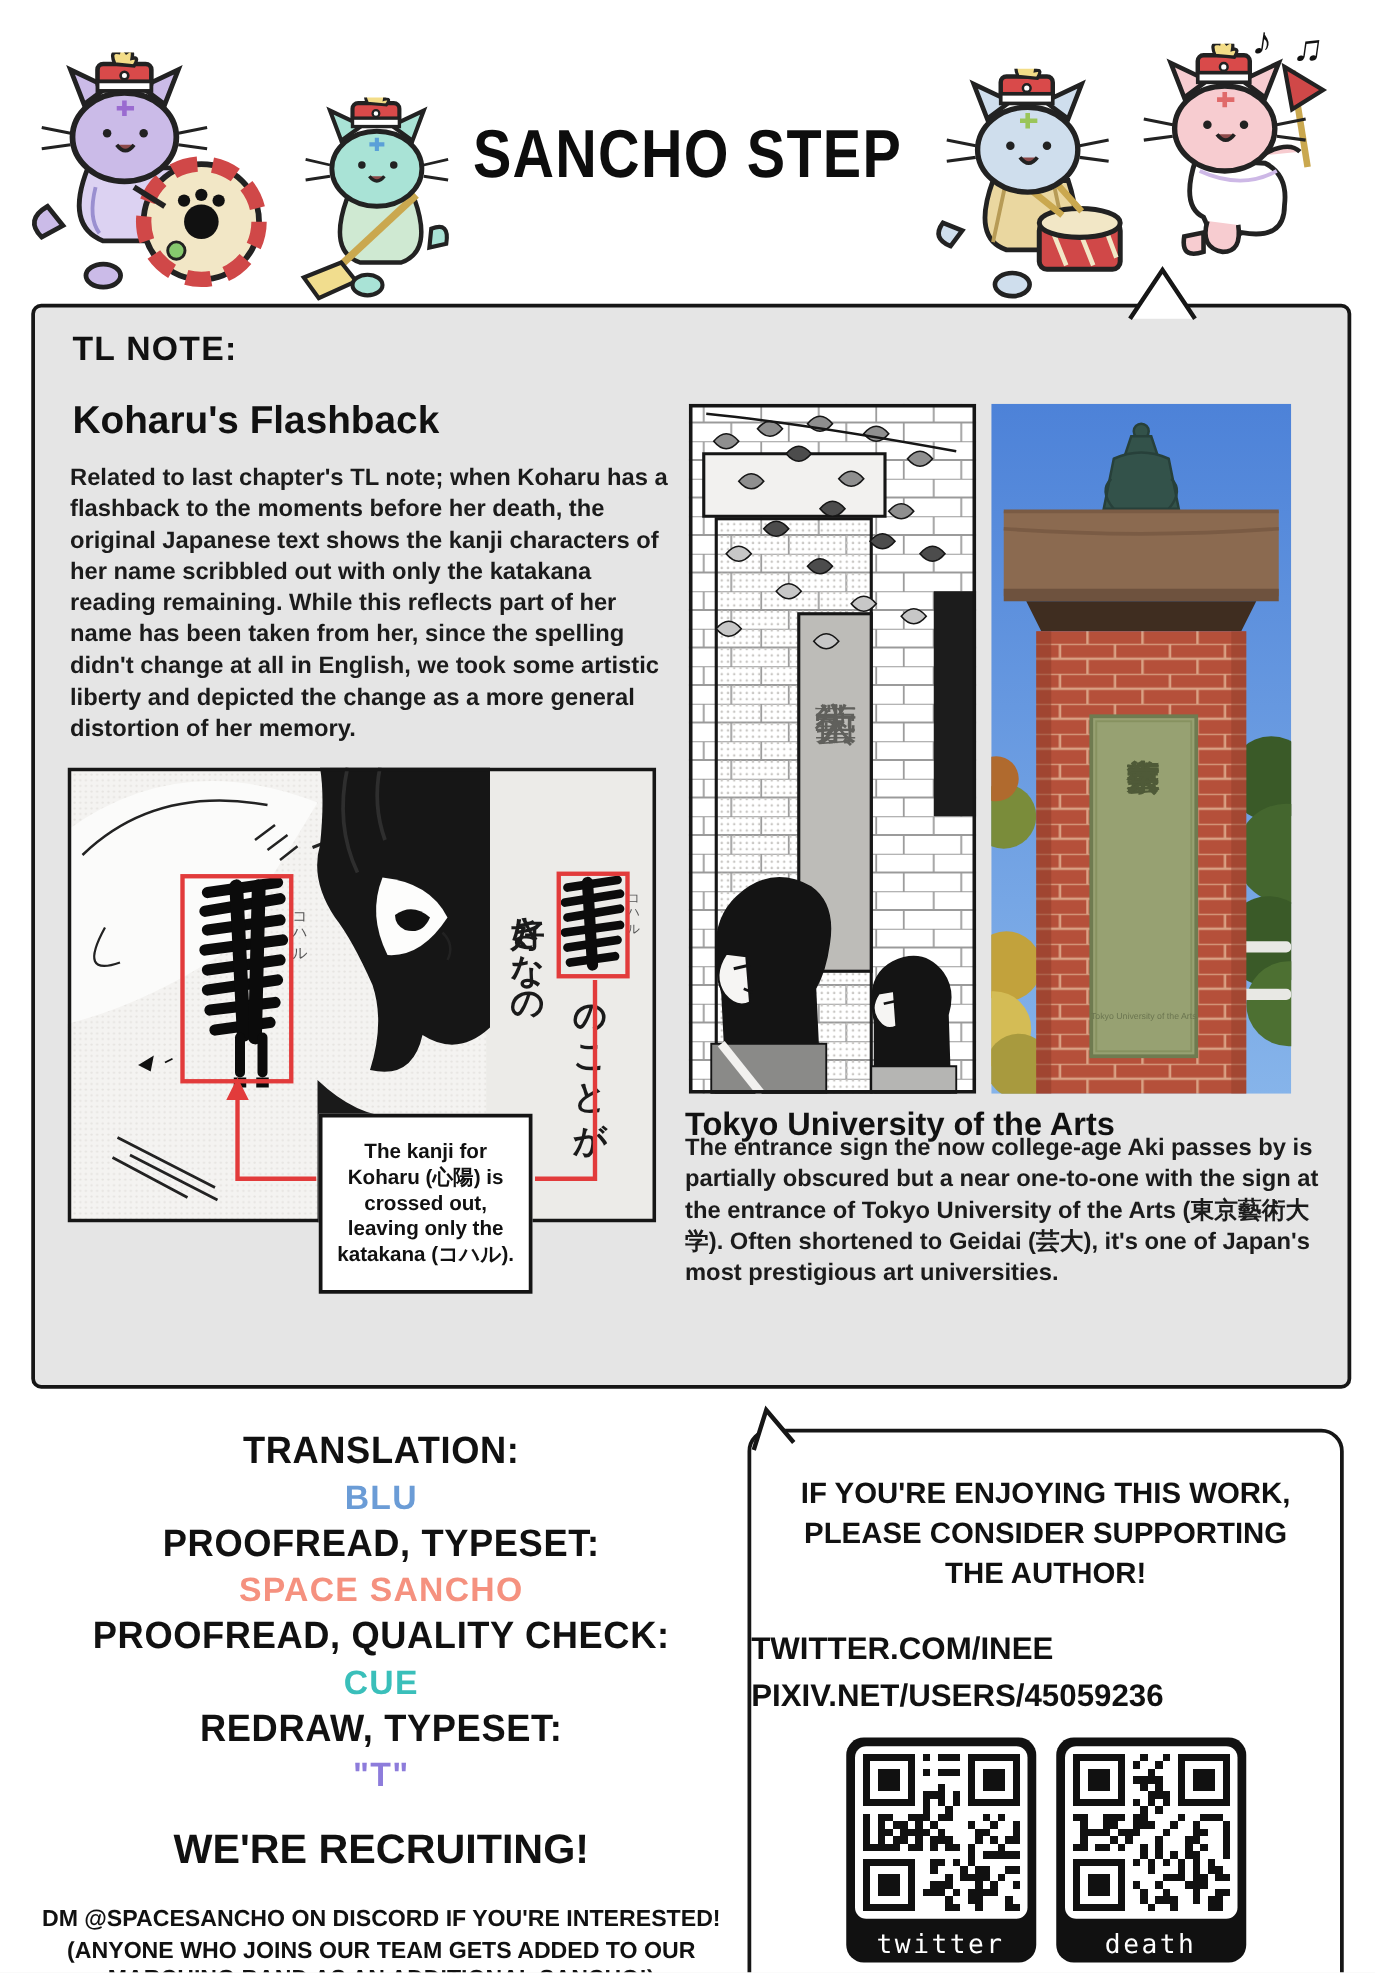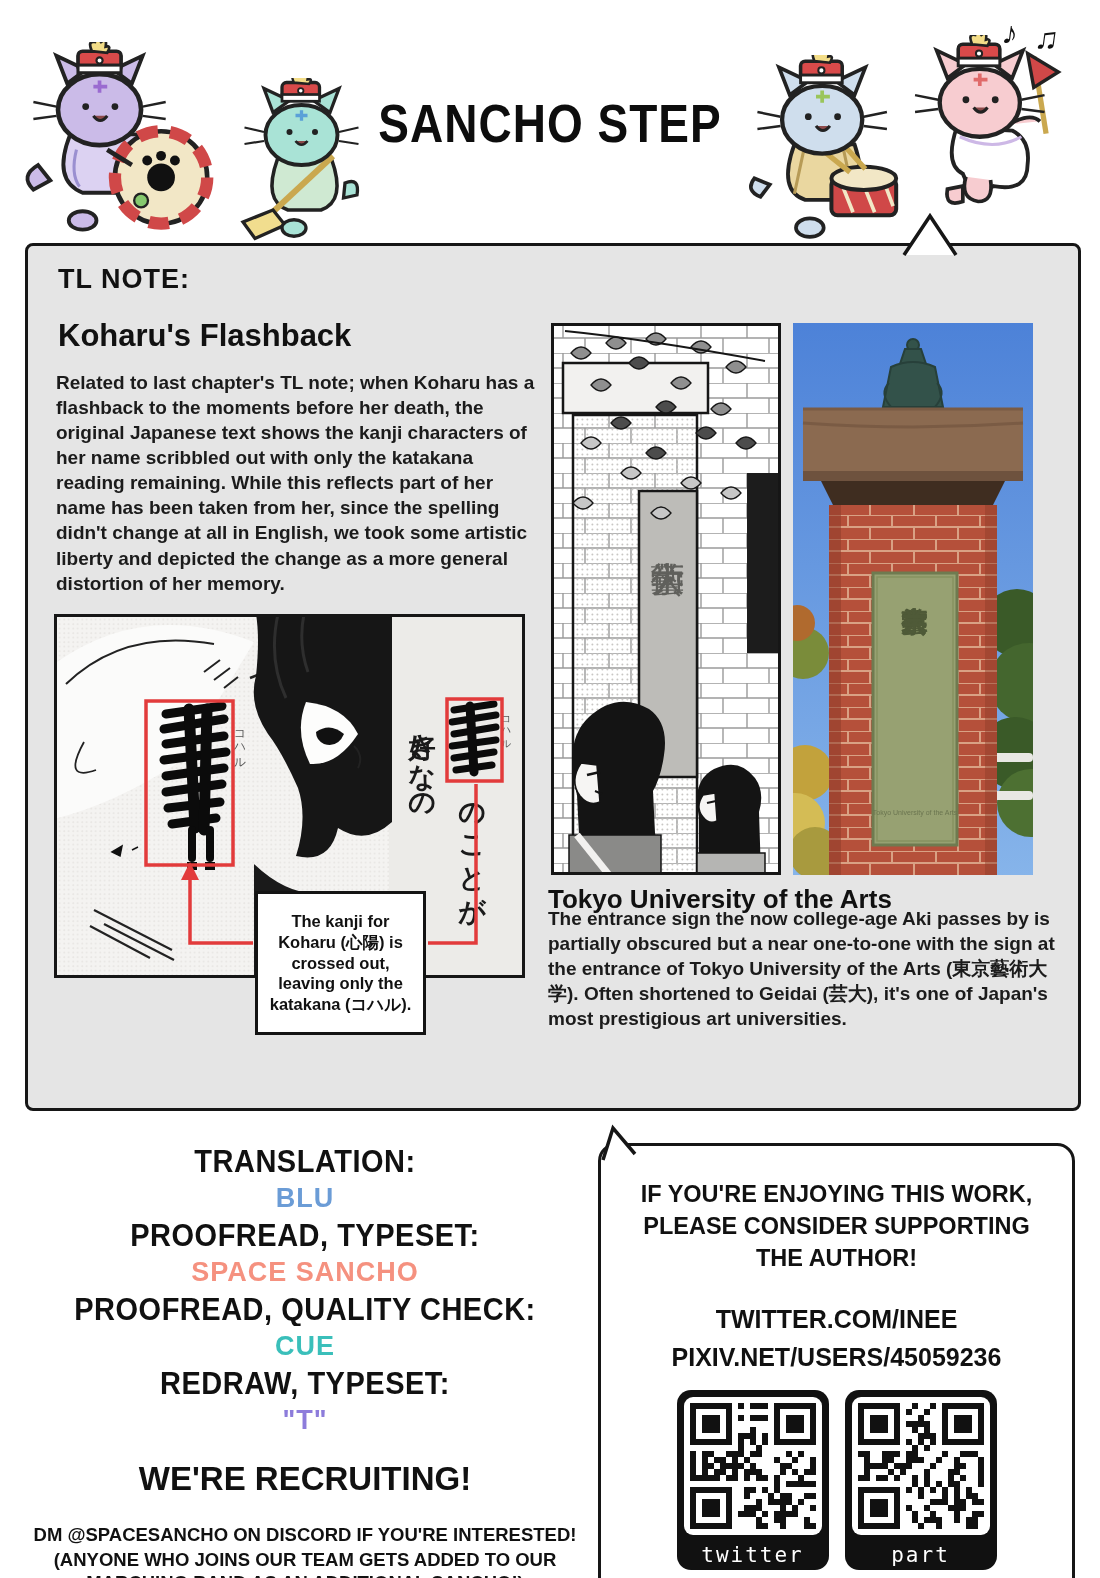--- a/index.html
+++ b/index.html
@@ -38,21 +38,21 @@
   .role-name{font-size:27px;font-weight:900;letter-spacing:1px;line-height:36px;}
   .recruiting-heading{font-size:33px;font-weight:900;margin-top:20px;line-height:42px;}
   .recruiting-small{font-size:18.5px;font-weight:900;line-height:23px;margin-top:23px;}
   .recruiting-small.second{margin-top:2px;}
   
   .support-box{position:absolute;left:598px;top:1143px;width:477px;height:470px;
     background:#fff;border:3.5px solid #161616;border-radius:18px;box-sizing:border-box;}
   .support-tail{position:absolute;left:-8px;top:-26px;}
   .support-message{margin:32px auto 0;width:430px;text-align:center;
     font-size:23.5px;font-weight:900;line-height:32px;}
-  .support-links{margin-top:26px;text-align:center;font-size:25px;font-weight:900;line-height:38px;}
+  .support-links{margin-top:26px;font-size:25px;font-weight:900;line-height:38px;}
   .qr-row{margin-top:14px;display:flex;justify-content:center;gap:16px;}
   .qr-card{background:#111;border-radius:14px;padding:0 0 2px;width:152px;}
   .qr-white{background:#fff;border-radius:9px;margin:7px;padding:6px;}
   .qr-label{color:#fff;text-align:center;font-family:"DejaVu Sans Mono",monospace;
     font-size:21px;line-height:26px;letter-spacing:2px;}
   .v-text{writing-mode:vertical-rl;}
 </style>
 </head>
 <body>
 
@@ -668,18 +668,18 @@
                 <rect x="12" y="12" width="18" height="18" fill="#111"></rect>
                 <rect x="84" y="0" width="42" height="42" fill="#111"></rect>
                 <rect x="90" y="6" width="30" height="30" fill="#fff"></rect>
                 <rect x="96" y="12" width="18" height="18" fill="#111"></rect>
                 <rect x="0" y="84" width="42" height="42" fill="#111"></rect>
                 <rect x="6" y="90" width="30" height="30" fill="#fff"></rect>
                 <rect x="12" y="96" width="18" height="18" fill="#111"></rect>
               </svg>
             </div>
           </div>
-        <div class="qr-label">part</div>
+        <div class="qr-label">death</div>
       </div>
     </div>
   </section>
 
 </div>
 
 </body></html>

